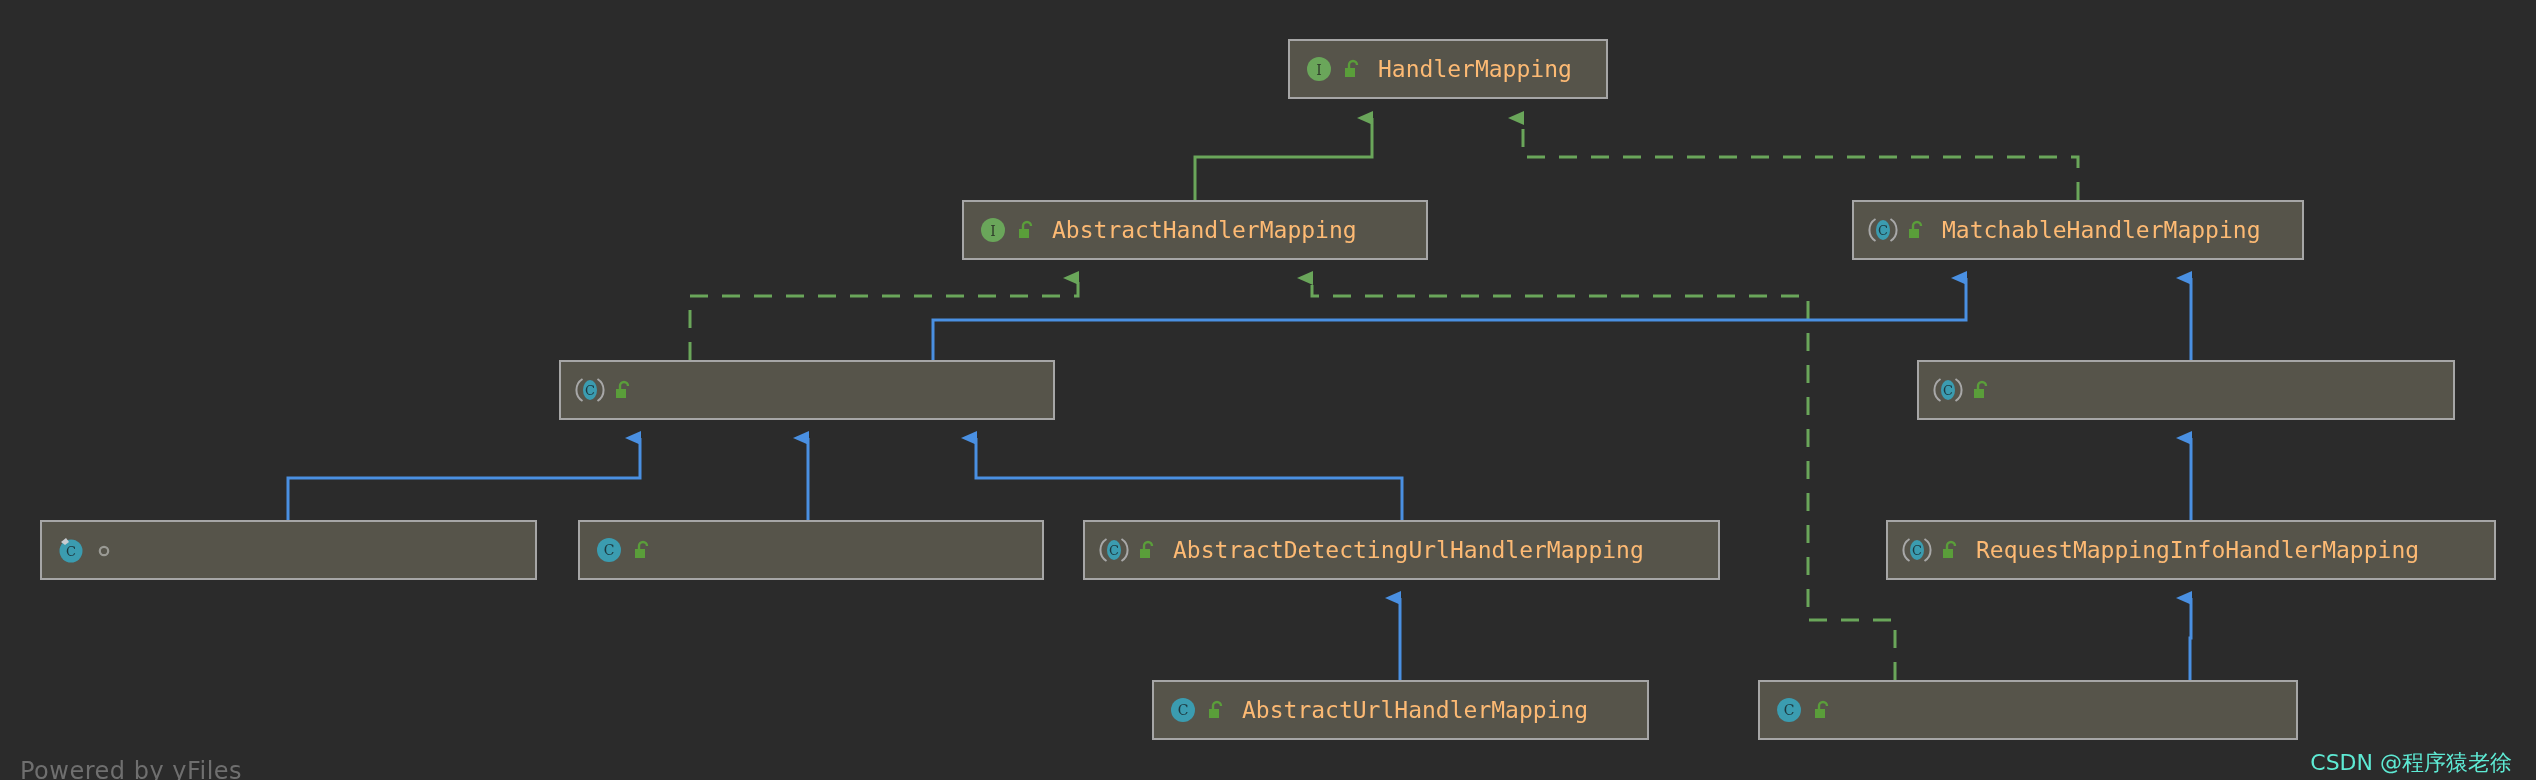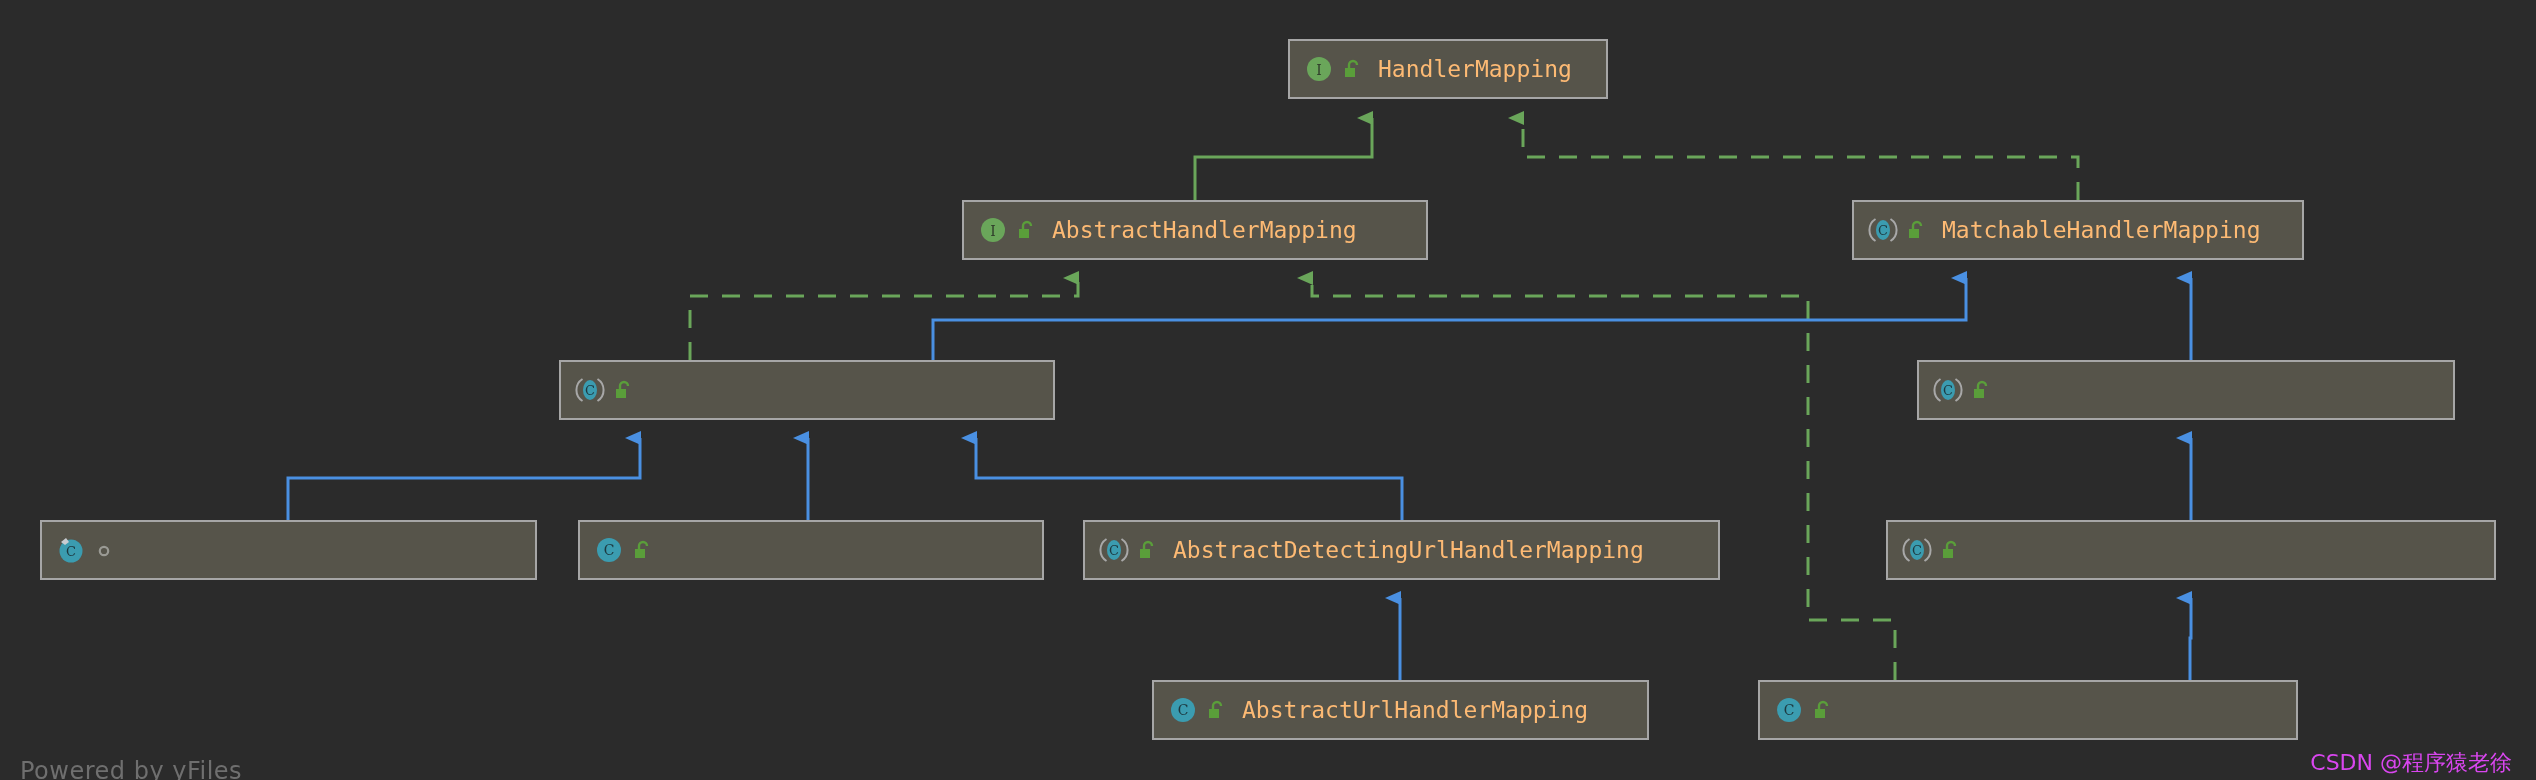--- a/index.html
+++ b/index.html
@@ -63,21 +63,21 @@
     font-size: 24px;
     color: #6f6f6f;
     letter-spacing: 0.5px;
   }
   .watermark-right {
     position: absolute;
     right: 24px;
     top: 748px;
     font-family: "DejaVu Sans", "Liberation Sans", sans-serif;
     font-size: 22px;
-    color: #d946ef;
+    color: #5eead4;
   }
 </style>
 </head>
 <body>
 
 <div id="diagram-root">
 
   <svg id="edge-layer" viewBox="0 0 2536 780" xmlns="http://www.w3.org/2000/svg">
     <defs>
       <marker id="arrow-green" markerWidth="14" markerHeight="16" refX="7" refY="15" orient="auto" markerUnits="userSpaceOnUse">
@@ -241,20 +241,21 @@
     <svg class="icon-type" viewBox="0 0 30 30">
       <path d="M7.5 4 a13 13 0 0 0 0 22" fill="none" stroke="#a8a8a8" stroke-width="2"></path>
       <path d="M22.5 4 a13 13 0 0 1 0 22" fill="none" stroke="#a8a8a8" stroke-width="2"></path>
       <ellipse cx="15" cy="15" rx="7" ry="10" fill="#3b9cb0"></ellipse>
       <text x="15" y="20" font-family="DejaVu Serif, Liberation Serif, serif" font-size="13" fill="#1d3940" text-anchor="middle">C</text>
     </svg>
     <svg class="icon-vis" viewBox="0 0 24 24">
       <path d="M9 11 V8 a4 4 0 0 1 8 0" fill="none" stroke="#5a9e3a" stroke-width="2.4"></path>
       <rect x="5" y="11" width="10" height="9" fill="#5a9e3a"></rect>
     </svg>
+    <span class="node-label">RequestMappingInfoHandlerMapping</span>
   </div>
 
   <div class="node" style="left:1152px; top:680px; width:497px;">
     <svg class="icon-type" viewBox="0 0 30 30">
       <circle cx="15" cy="15" r="12" fill="#3b9cb0"></circle>
       <text x="15" y="20" font-family="DejaVu Serif, Liberation Serif, serif" font-size="14" fill="#1d3940" text-anchor="middle">C</text>
     </svg>
     <svg class="icon-vis" viewBox="0 0 24 24">
       <path d="M9 11 V8 a4 4 0 0 1 8 0" fill="none" stroke="#5a9e3a" stroke-width="2.4"></path>
       <rect x="5" y="11" width="10" height="9" fill="#5a9e3a"></rect>

